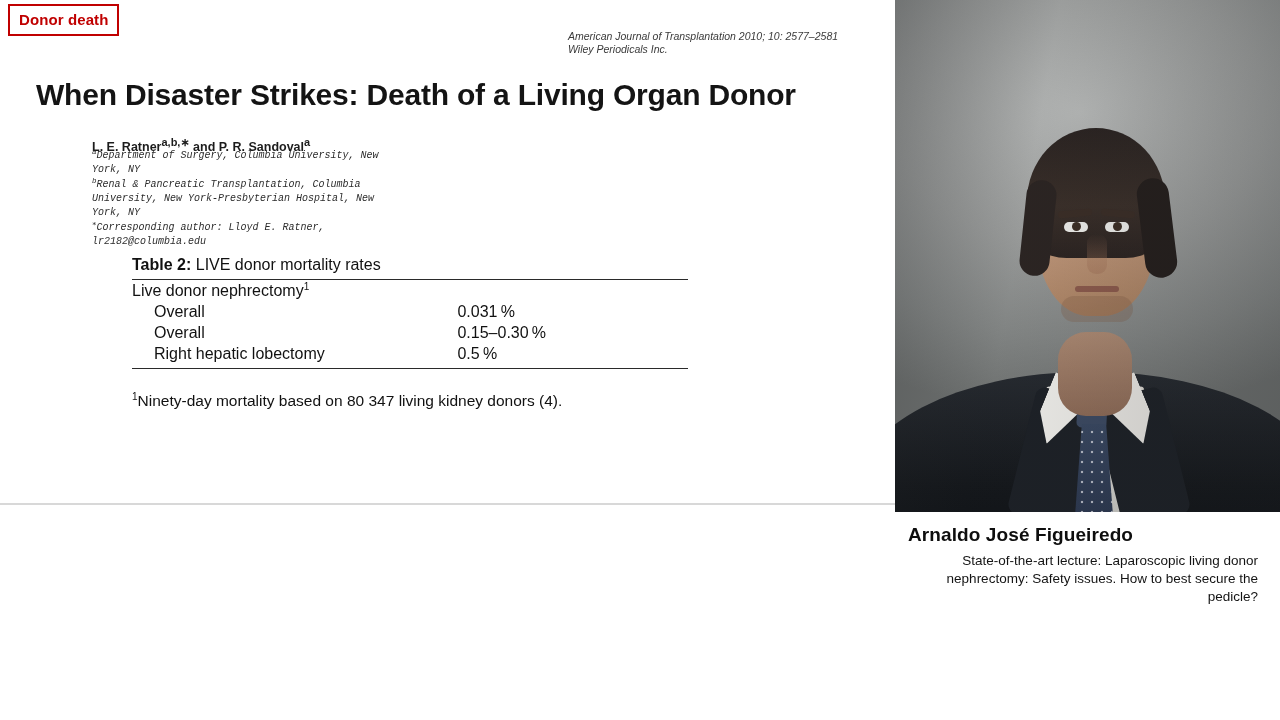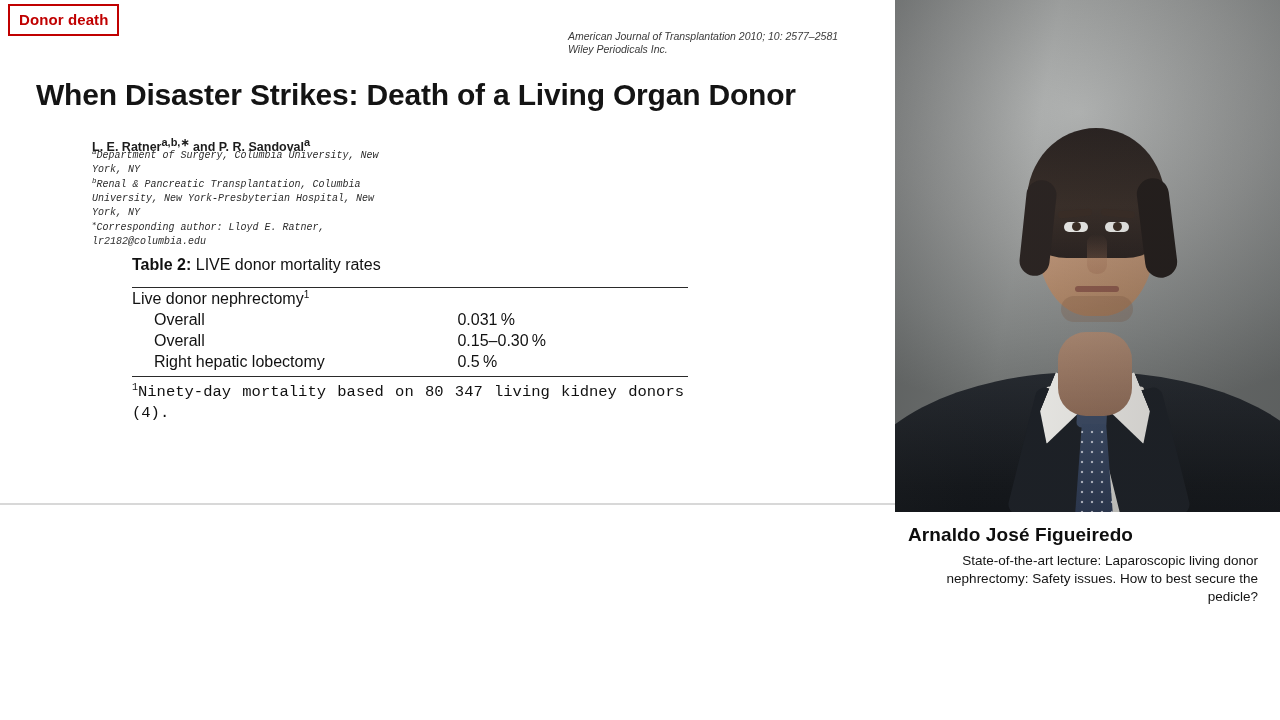--- a/index.html
+++ b/index.html
@@ -110,21 +110,21 @@
     position: absolute;
     left: 132px;
     top: 256px;
     width: 556px;
     color: #111111;
   }
 
   #table-caption {
     font-family: "Liberation Sans", sans-serif;
     font-size: 16px;
-    padding-bottom: 13px;
+    padding-bottom: 5px;
     border-bottom: 1.6px solid #2a2a2a;
     white-space: nowrap;
   }
   #table-caption .cap-label { font-weight: bold; }
   #table-caption .cap-text { font-weight: normal; }
 
   table.mortality {
     border-collapse: collapse;
     width: 100%;
     font-family: "Liberation Sans", sans-serif;
@@ -139,25 +139,25 @@
   table.mortality td.value { width: 240px; }
   td.label.indent { padding-left: 22px; }
   table.mortality sup { font-size: 10px; }
 
   #table-rule {
     border-bottom: 1.4px solid #2a2a2a;
     margin-top: 3px;
   }
 
   #footnotes {
-    font-family: Liberation Mono, monospace;
+    font-family: Liberation Sans, sans-serif;
     font-size: 15.5px;
     line-height: 1.3;
     color: #111111;
-    margin-top: 4px;
+    margin-top: 21px;
     width: 552px;
     text-align: justify;
   }
   #footnotes p { margin: 0; }
   #footnotes sup { font-size: 10px; }
 
   
   #slide-bottom-edge {
     position: absolute;
     left: 0;

